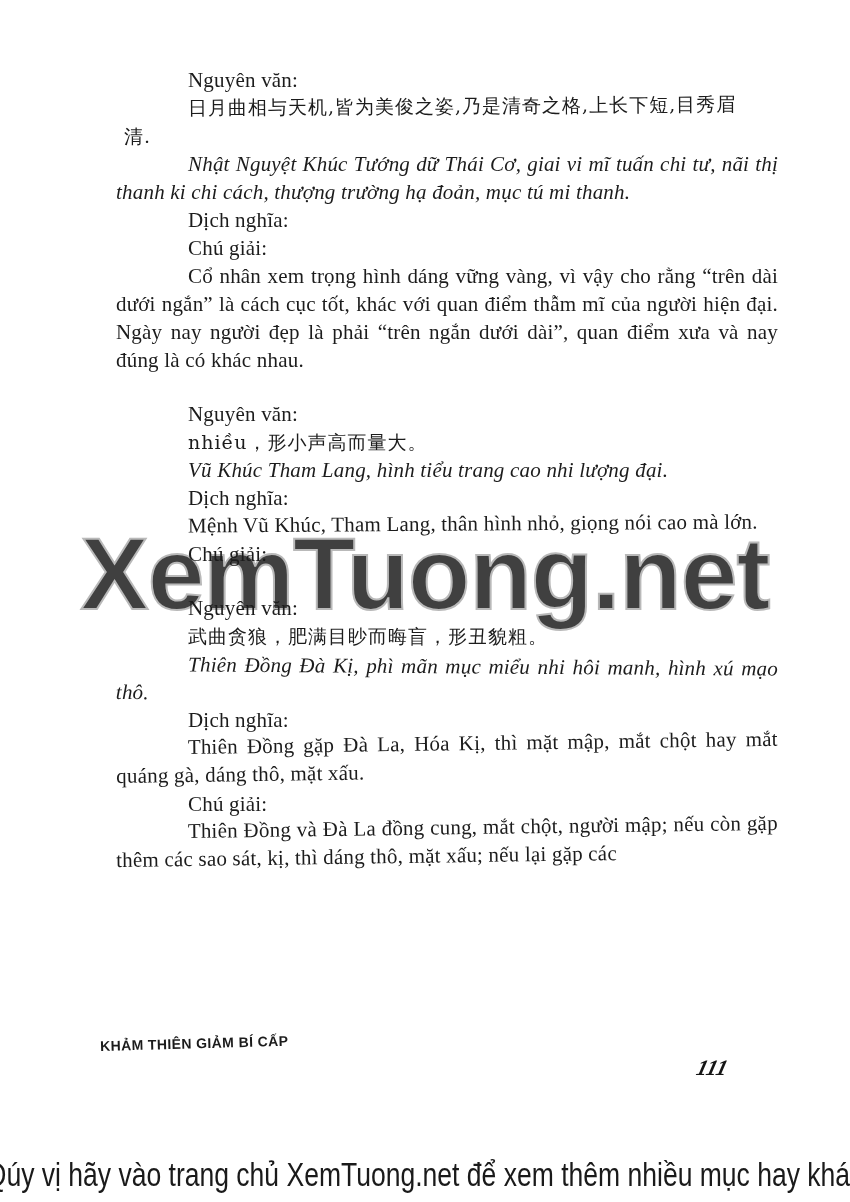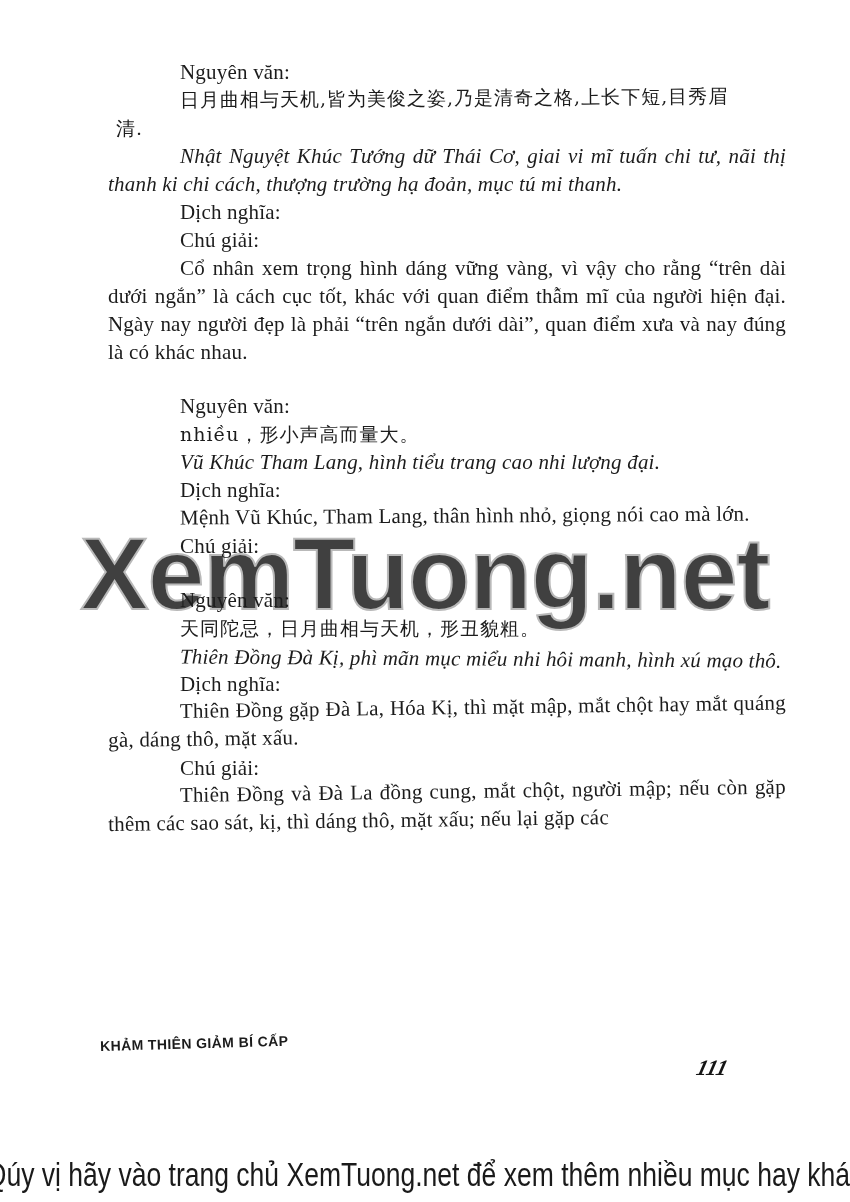--- a/index.html
+++ b/index.html
@@ -55,21 +55,21 @@
   .cn-over { padding-left: 8px; }
   .translit {
     font-style: italic;
     text-indent: 72px;
     text-align: justify;
   }
   .body-par {
     text-indent: 72px;
     text-align: justify;
   }
-  .sec { margin: 8px; }
+  .sec { margin: 16px; }
   .sec + .sec { margin-top: 26px; }
 
   
   .tilt-a { transform: rotate(-0.4deg); transform-origin: left center; }
   .tilt-b { transform: rotate(-0.8deg); transform-origin: left center; }
   .tilt-c { transform: rotate(0.4deg);  transform-origin: left center; }
 
   
   .running-footer {
     position: absolute;
@@ -143,21 +143,21 @@
       <p class="lbl">Nguyên văn:</p>
       <p class="cn cn-first">nhiều，形小声高而量大。</p>
       <p class="translit">Vũ Khúc Tham Lang, hình tiểu trang cao nhi lượng đại.</p>
       <p class="lbl">Dịch nghĩa:</p>
       <p class="body-par tilt-a">Mệnh Vũ Khúc, Tham Lang, thân hình nhỏ, giọng nói cao mà lớn.</p>
       <p class="lbl">Chú giải:</p>
     </div>
 
     <div class="sec">
       <p class="lbl">Nguyên văn:</p>
-      <p class="cn cn-first">天同陀忌，日月曲相与天机，形丑貌粗。</p>
+      <p class="cn cn-first">武曲贪狼，肥满目眇而晦盲，形丑貌粗。</p>
       <p class="translit tilt-c">Thiên Đồng Đà Kị, phì mãn mục miểu nhi hôi manh, hình xú mạo thô.</p>
       <p class="lbl">Dịch nghĩa:</p>
       <p class="body-par tilt-b">Thiên Đồng gặp Đà La, Hóa Kị, thì mặt mập, mắt chột hay mắt quáng gà, dáng thô, mặt xấu.</p>
       <p class="lbl">Chú giải:</p>
       <p class="body-par tilt-b">Thiên Đồng và Đà La đồng cung, mắt chột, người mập; nếu còn gặp thêm các sao sát, kị, thì dáng thô, mặt xấu; nếu lại gặp các</p>
     </div>
 
   </div>
 
   <div class="running-footer">KHẢM THIÊN GIẢM BÍ CẤP</div>

